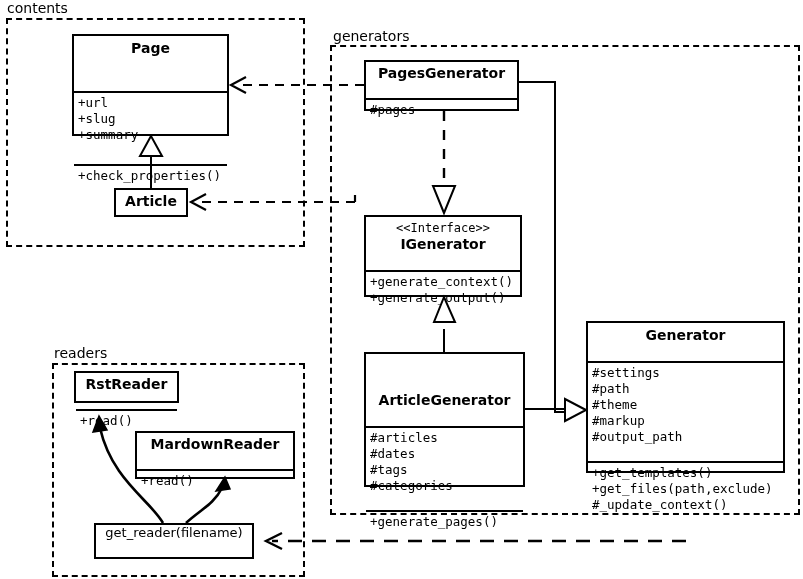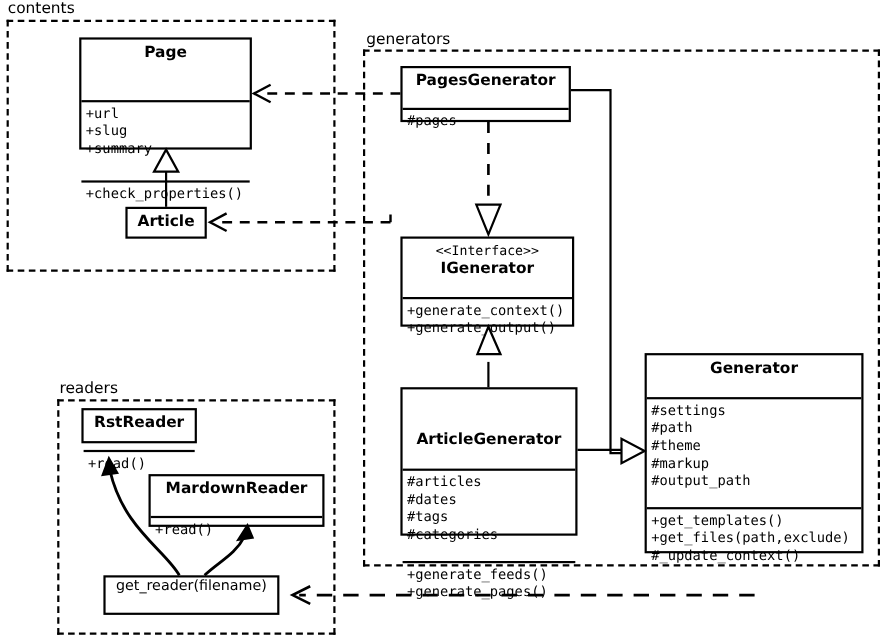--- a/index.html
+++ b/index.html
@@ -68,26 +68,25 @@
 
   <div class="cls" style="left:364px;top:352px;width:161px;height:135px;">
     <div class="cls-title" style="padding:18px 4px 5px 4px;margin-top:20px;">ArticleGenerator</div>
     <div class="cls-sec">
       <div>#articles</div>
       <div>#dates</div>
       <div>#tags</div>
       <div>#categories</div>
     </div>
     <div class="cls-sec">
-      <div>+generate_feeds()</div>
       <div>+generate_pages()</div>
     </div>
   </div>
 
-  <div class="cls" style="left:586px;top:321px;width:199px;height:182px;">
+  <div class="cls" style="left:586px;top:321px;width:199px;height:152px;">
     <div class="cls-title" style="padding:4px 4px 5px 4px;">Generator</div>
     <div class="cls-sec">
       <div>#settings</div>
       <div>#path</div>
       <div>#theme</div>
       <div>#markup</div>
       <div>#output_path</div>
     </div>
     <div class="cls-sec">
       <div>+get_templates()</div>

